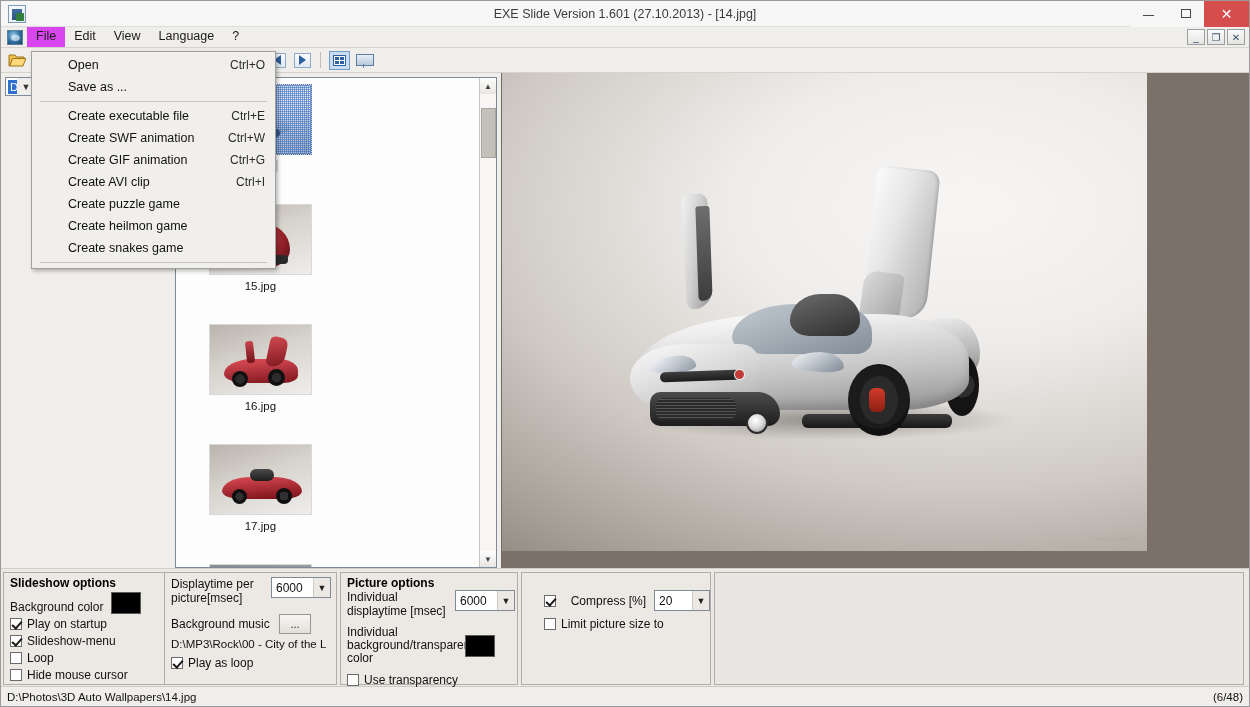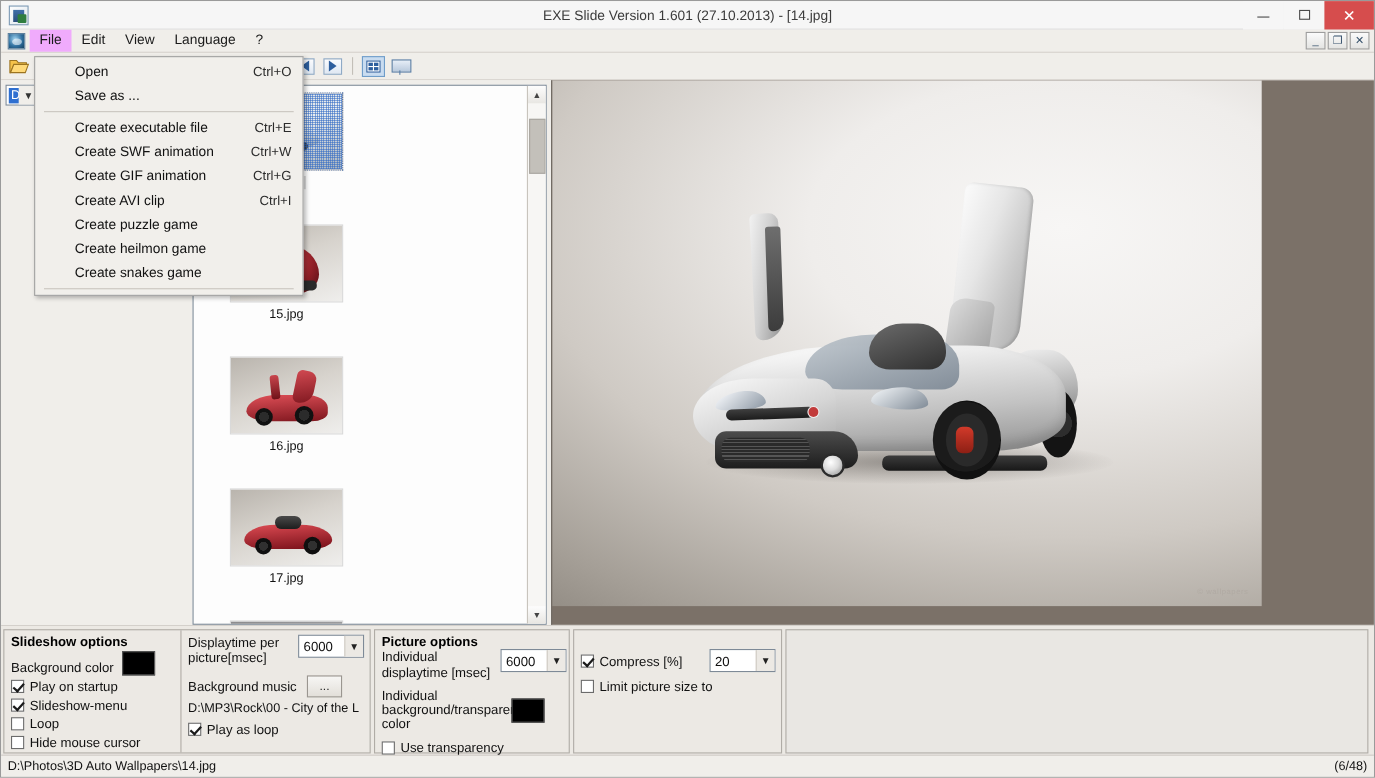--- a/index.html
+++ b/index.html
@@ -78,21 +78,21 @@
   }
   #mdi-icon::after{
     content:""; position:absolute; left:3px; top:4px; width:9px; height:6px;
     background:rgba(255,255,255,.55); border-radius:50%;
   }
   .menu-item {
     padding:3px 9px 4px 9px;
     font-size:12.5px; color:#1a1a1a;
     line-height:13px;
   }
-  .menu-item.open { background:#f0abfc; }
+  .menu-item.open { background:#d946ef; }
   #mdi-ctl { margin-left:auto; display:flex; gap:2px; padding-right:4px; }
   .mdibtn {
     width:18px; height:16px;
     background:linear-gradient(180deg,#fbfbfb,#e4e4e2);
     border:1px solid #9d9d9d;
     display:flex; align-items:center; justify-content:center;
     font-size:10px; color:#35506b;
   }
 
   
@@ -364,21 +364,21 @@
     margin-right:3px;
   }
   .group-title {
     font-weight:bold; font-size:12px; color:#000;
     padding:3px 0 2px 6px;
   }
   #grp-slideshow { width:334px; display:flex; }
   #grp-slideshow .col1 { width:160px; padding-left:6px; }
   #grp-slideshow .col2 { width:172px; border-left:1px solid #b0aca6; padding-left:6px; padding-top:4px;}
   #grp-picture { width:178px; padding-left:6px; }
-  #grp-compress { width:190px; padding-left:6px; padding-top:5px; }
+  #grp-compress { width:190px; padding-left:22px; padding-top:5px;text-align:right; }
   #grp-empty { flex:1 1 auto; background:#e9e7e3; border:1px solid #b0aca6; }
 
   .row { display:flex; align-items:center; margin-bottom:3px; }
   .lbl { font-size:12px; color:#111; }
   .chk {
     width:12px; height:12px; border:1px solid #6b6b6b; background:#fff;
     margin-right:5px; position:relative; flex:0 0 12px;
   }
   .chk.on::after {
     content:""; position:absolute; left:3px; top:0px;

